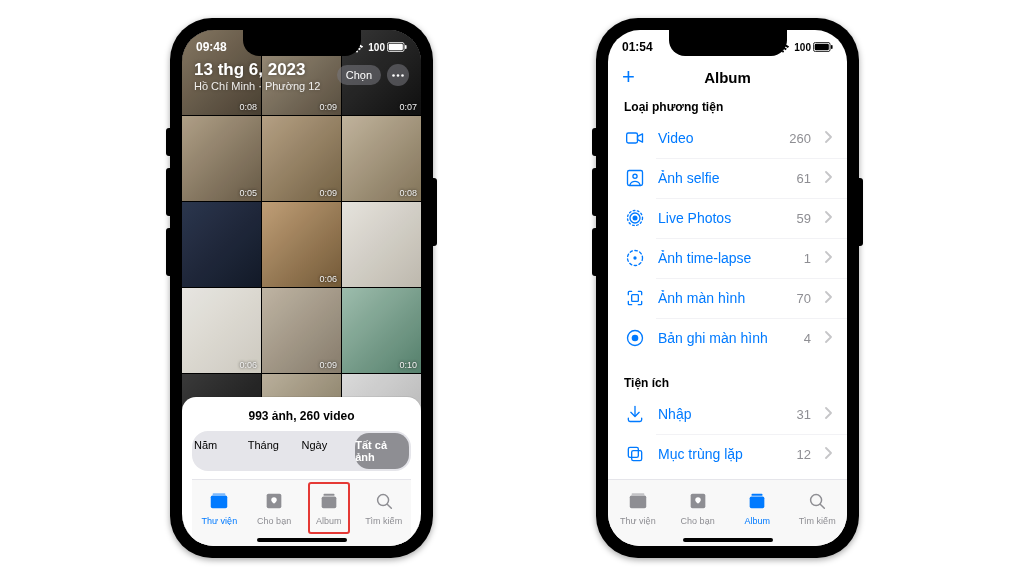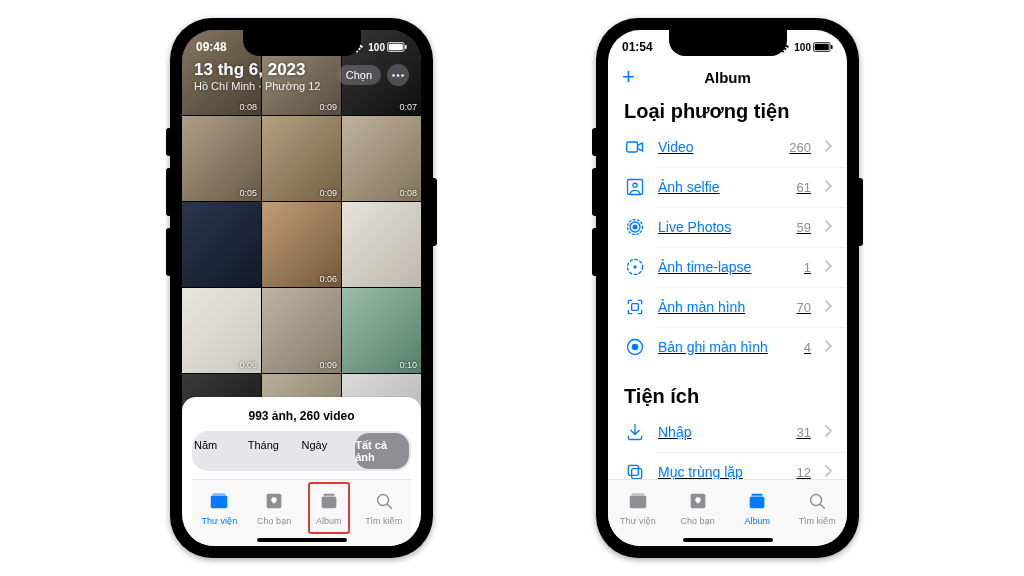--- a/index.html
+++ b/index.html
@@ -219,29 +219,28 @@
     position:absolute; left:14px;
     color:var(--ios-blue);
     font-size:22px; font-weight:300;
     line-height:1;
   }
   .content{
     flex:1; overflow:auto;
     padding: 0 0 0 0;
   }
   .section-title{
-    font-size:20px; font-weight:700;
+    font-size:12px; font-weight:700;
     padding: 6px 16px 4px;
   }
   .row{
     display:flex; align-items:center;
     padding: 9px 14px 9px 16px;
     gap:12px;
     position:relative;
-    text-decoration:underline;
   }
   .row + .row::before{
     content:"";
     position:absolute; top:0; left:48px; right:0;
     height:1px; background:var(--ios-sep);
     transform:scaleY(.5);
   }
   .row-icon{
     width:22px; height:22px;
     display:flex; align-items:center; justify-content:center;

